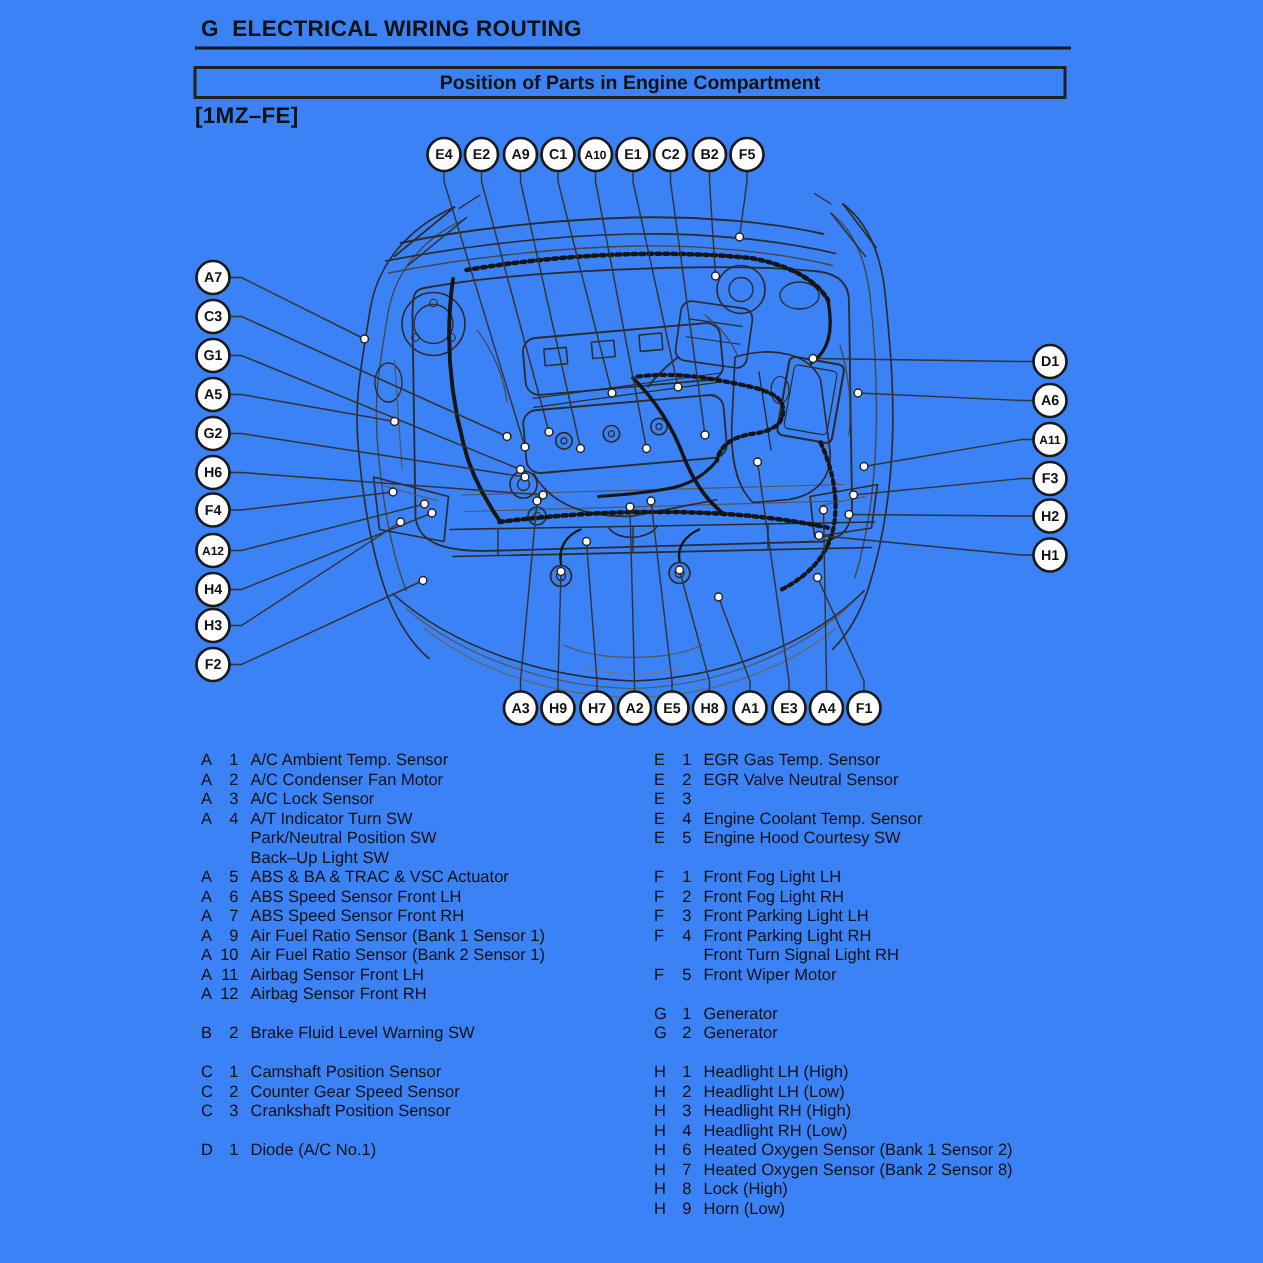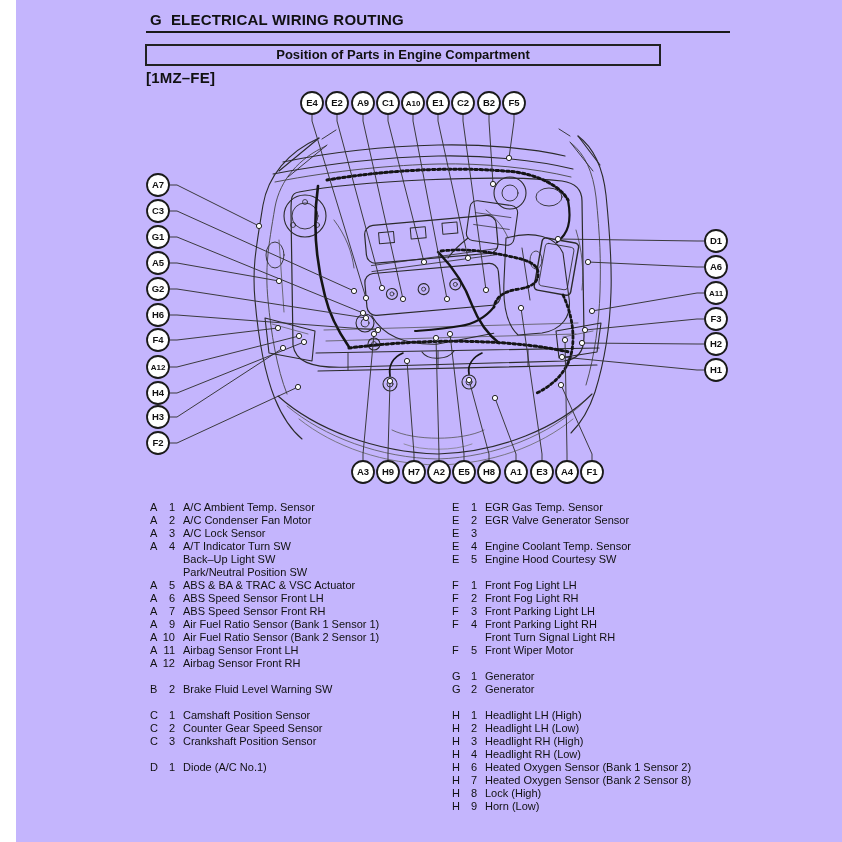--- a/index.html
+++ b/index.html
@@ -1,21 +1,21 @@
 <!DOCTYPE html>
 <html><head>
 <meta charset="utf-8">
 <style>
   html,body{margin:0;padding:0;background:#fff;}
   body{width:842px;height:842px;position:relative;font-family:"Liberation Sans",sans-serif;color:#111;overflow:hidden;}
-  .page{position:absolute;inset:0;background:#c4b5fd;margin-left:16px;}
+  .page{position:absolute;inset:0;background:#3b82f6;}
   .sec-title{position:absolute;left:134px;top:11px;font-size:15px;font-weight:bold;letter-spacing:.2px;white-space:nowrap;}
   .sec-title .sec-letter{margin-right:9px;}
   .title-rule{position:absolute;left:130px;top:31px;width:584px;height:2px;background:#1a1a1a;}
-  .box-title{position:absolute;left:129px;top:44px;width:516px;height:22px;border:2px solid #222;box-sizing:border-box;
+  .box-title{position:absolute;left:129px;top:44px;width:582px;height:22px;border:2px solid #222;box-sizing:border-box;
              text-align:center;font-size:13px;font-weight:bold;line-height:18px;}
   .engine-code{position:absolute;left:130px;top:69px;font-size:15px;font-weight:bold;letter-spacing:.2px;}
   svg.diagram{position:absolute;left:0;top:0;}
   .legend{position:absolute;top:501px;font-size:11px;line-height:13px;}
   .legend-left{left:134px;width:300px;}
   .legend-right{left:436px;width:300px;}
   .lg-group{margin-bottom:13px;}
   .lg-line{display:flex;white-space:nowrap;}
   .lg-code{width:12px;flex:none;}
   .lg-num{width:13px;flex:none;text-align:right;margin-right:8px;}
@@ -314,26 +314,26 @@
           <span class="lg-text">A/C Lock Sensor</span>
         </div>
         <div class="lg-line">
           <span class="lg-code">A</span>
           <span class="lg-num">4</span>
           <span class="lg-text">A/T Indicator Turn SW</span>
         </div>
         <div class="lg-line">
           <span class="lg-code"></span>
           <span class="lg-num"></span>
-          <span class="lg-text">Back–Up Light SW</span>
+          <span class="lg-text">Park/Neutral Position SW</span>
         </div>
         <div class="lg-line">
           <span class="lg-code"></span>
           <span class="lg-num"></span>
-          <span class="lg-text">Park/Neutral Position SW</span>
+          <span class="lg-text">Back–Up Light SW</span>
         </div>
         <div class="lg-line">
           <span class="lg-code">A</span>
           <span class="lg-num">5</span>
           <span class="lg-text">ABS &amp; BA &amp; TRAC &amp; VSC Actuator</span>
         </div>
         <div class="lg-line">
           <span class="lg-code">A</span>
           <span class="lg-num">6</span>
           <span class="lg-text">ABS Speed Sensor Front LH</span>
@@ -399,21 +399,21 @@
   <div class="legend legend-right" id="legend-right">
       <div class="lg-group">
         <div class="lg-line">
           <span class="lg-code">E</span>
           <span class="lg-num">1</span>
           <span class="lg-text">EGR Gas Temp. Sensor</span>
         </div>
         <div class="lg-line">
           <span class="lg-code">E</span>
           <span class="lg-num">2</span>
-          <span class="lg-text">EGR Valve Generator Sensor</span>
+          <span class="lg-text">EGR Valve Neutral Sensor</span>
         </div>
         <div class="lg-line">
           <span class="lg-code">E</span>
           <span class="lg-num">3</span>
         </div>
         <div class="lg-line">
           <span class="lg-code">E</span>
           <span class="lg-num">4</span>
           <span class="lg-text">Engine Coolant Temp. Sensor</span>
         </div>

